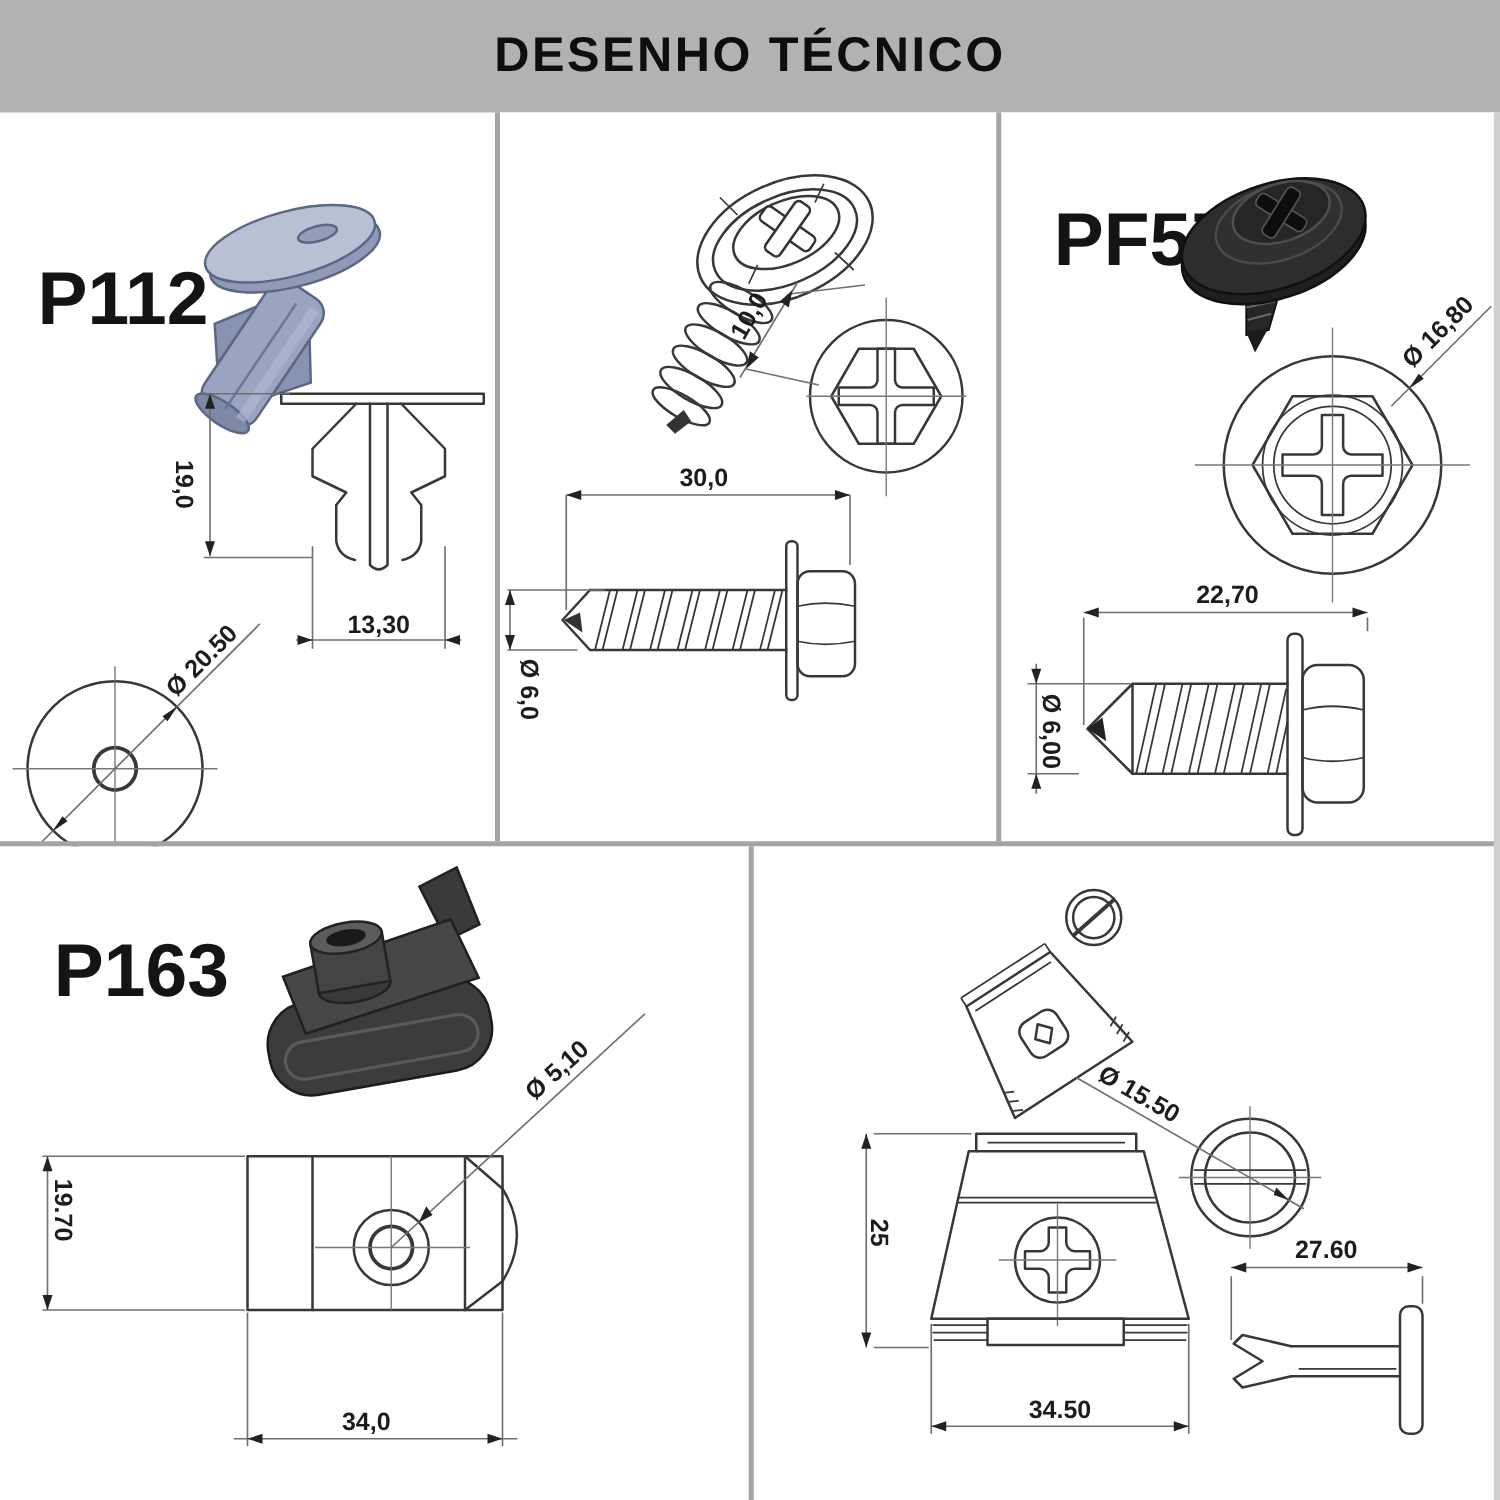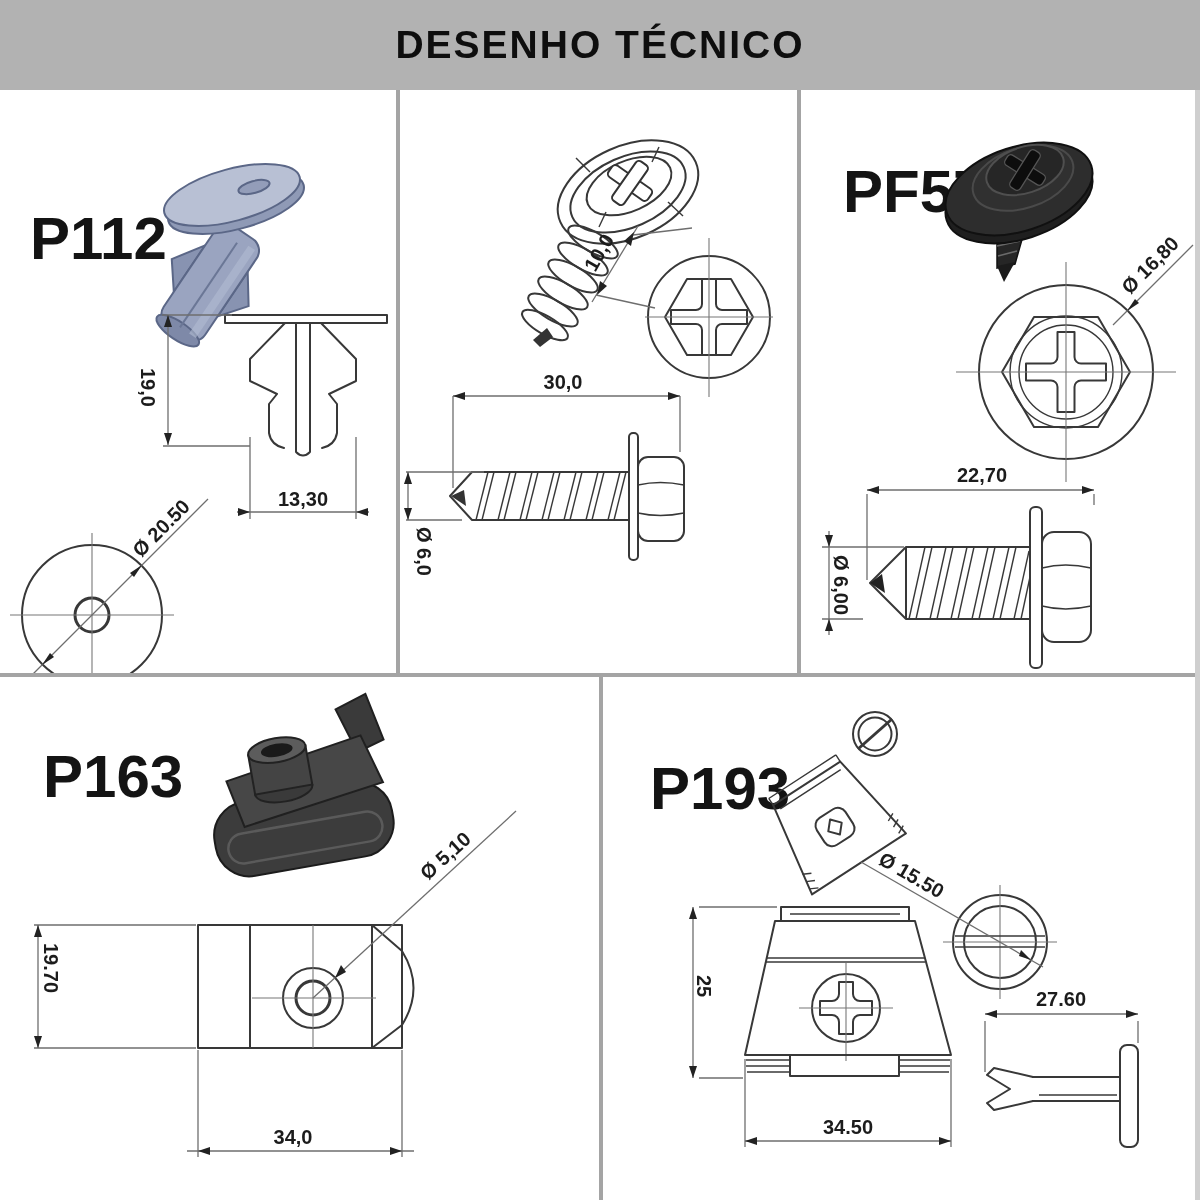--- a/index.html
+++ b/index.html
@@ -292,21 +292,20 @@
         <line class="dim" x1="402" y1="373" x2="402" y2="480"></line>
         <line class="dim" x1="187" y1="474" x2="414" y2="474"></line>
         <polygon class="ar" points="198,474 210,470 210,478"></polygon>
         <polygon class="ar" points="402,474 390,470 390,478"></polygon>
         <text class="d" x="293" y="467" text-anchor="middle">34,0</text>
       </g>
     </svg>
   </div>
 
   <div class="panel" style="left:603px;top:677px;width:592px;height:523px;">
-    <div class="part-label" style="left:47px;top:82px;">P193</div>
     <svg width="592" height="523" viewBox="0 0 592 523">
 
       <g>
         <circle class="ln" cx="272" cy="57" r="22"></circle>
         <circle class="ln" cx="272" cy="57" r="16.5"></circle>
         <line x1="255" y1="72" x2="289" y2="42" stroke="#383838" stroke-width="3"></line>
         <g transform="translate(232,150) rotate(-33)">
           <path class="ln" d="M-40,-52 L40,-52 L56,44 L-56,44 Z"></path>
           <path class="lnt" d="M-40,-60 H40 M-40,-60 V-52 M40,-60 V-52 M-36,-45 H36"></path>
           <rect class="ln" x="-17" y="-16" width="34" height="32" rx="9"></rect>

